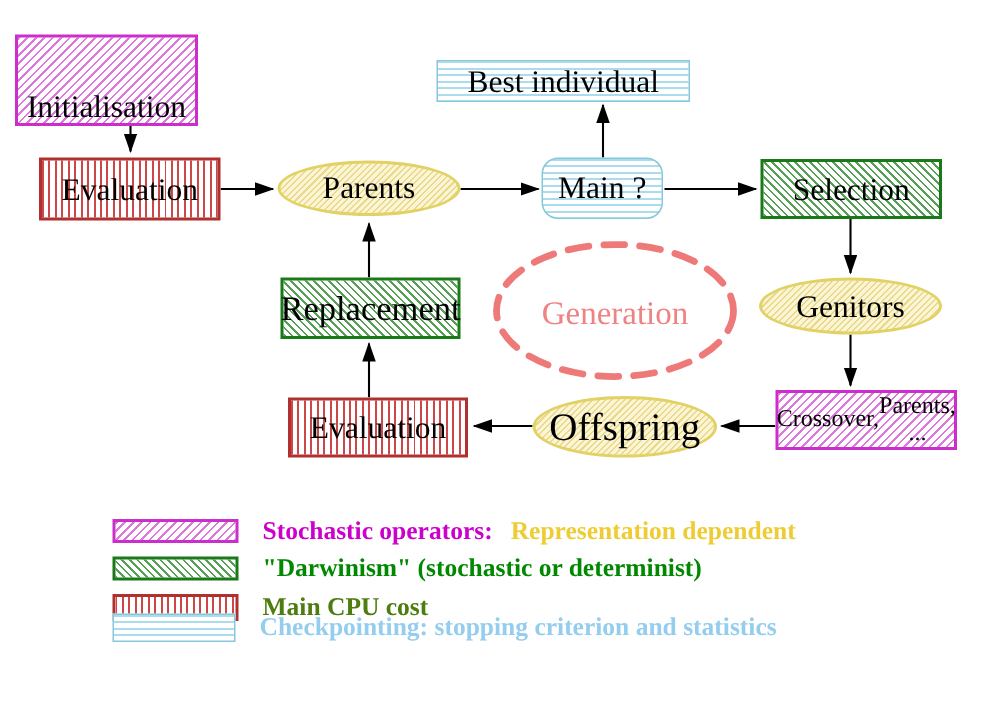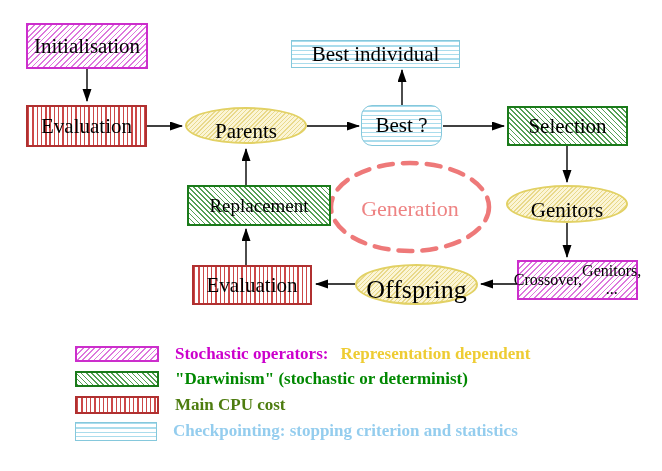--- a/index.html
+++ b/index.html
@@ -21,46 +21,46 @@
     background-image:repeating-linear-gradient(90deg,#cc4848 0 1.3px,rgba(0,0,0,0) 1.3px 4.3px);
     border:2px solid #b03030;}
   .hatch-green{background-color:#fff;
     background-image:repeating-linear-gradient(45deg,#55a055 0 1.2px,rgba(0,0,0,0) 1.2px 3.6px);
     border:2px solid #1a7a1a;}
   .stripe-blue{background-color:#fff;
     background-image:repeating-linear-gradient(180deg,#aadcec 0 1.3px,rgba(0,0,0,0) 1.3px 4.3px);
     border:1.5px solid #85c8dc;}
   .hatch-yellow{background-color:#fbf5d6;
     background-image:repeating-linear-gradient(135deg,#e9d98b 0 1px,rgba(0,0,0,0) 1px 3px);
-    border:2px solid #e2d164;border-radius:50%;align-items:flex-end;}
+    border:2px solid #e2d164;border-radius:50%;}
 
   
-  .n-init{left:26px;top:23px;width:122px;height:46px;}
+  .n-init{left:10px;top:23px;width:122px;height:61px;align-items:flex-end;}
   .n-eval-top{left:26px;top:105px;width:121px;height:42px;}
   .n-parents{left:185px;top:107px;width:122px;height:37px;}
   .n-best{left:291px;top:40px;width:169px;height:28px;}
   .n-stop{left:361px;top:105px;width:81px;height:41px;border-radius:11px;}
   .n-selection{left:507px;top:106px;width:121px;height:40px;}
-  .n-replacement{left:187px;top:185px;width:144px;height:41px;font-size:19px;}
+  .n-replacement{left:187px;top:185px;width:120px;height:41px;font-size:23px;}
   .n-genitors{left:506px;top:185px;width:122px;height:38px;}
   .n-eval-bottom{left:192px;top:265px;width:120px;height:40px;}
   .n-offspring{left:355px;top:264px;width:123px;height:41px;font-size:26px;}
   .n-crossover{left:517px;top:260px;width:121px;height:40px;font-size:16px;line-height:1.1;
     }
   .n-generation-label{
     position:absolute;left:330px;top:196px;width:160px;text-align:center;
     color:#ee8383;font-size:22px;}
 
   
   .legend-row{position:absolute;left:27px;display:flex;align-items:center;padding-left:48px;}
   .lg-swatch{width:80px;box-sizing:content-box;flex:none;}
   .lr1{top:344px;} .lr1 .lg-swatch{height:12px;}
   .lr2{top:369px;} .lr2 .lg-swatch{height:12px;}
   .lr3{top:395px;} .lr3 .lg-swatch{height:14px;}
-  .lr4{top:421px;justify-content:center;} .lr4 .lg-swatch{height:17px;}
+  .lr4{top:408px;justify-content:center;} .lr4 .lg-swatch{height:17px;}
   .lg-text{margin-left:16px;font-size:17px;font-weight:bold;white-space:nowrap;}
   .lg-text2{margin-left:12px;font-size:17px;font-weight:bold;white-space:nowrap;}
   .c-magenta{color:#cc00cc;}
   .c-gold{color:#eecc33;}
   .c-green{color:#008800;}
   .c-red{color:#4d7c0f;}
   .c-blue{color:#94cdee;}
 </style>
 </head>
 <body>
@@ -97,21 +97,21 @@
 
   <div class="node n-parents hatch-yellow">
     <span>Parents</span>
   </div>
 
   <div class="node n-best stripe-blue">
     <span>Best individual</span>
   </div>
 
   <div class="node n-stop stripe-blue">
-    <span>Best ?</span>
+    <span>Main ?</span>
   </div>
 
   <div class="node n-selection hatch-green">
     <span>Selection</span>
   </div>
 
   <div class="node n-replacement hatch-green">
     <span>Replacement</span>
   </div>
 
@@ -124,21 +124,21 @@
   <div class="node n-eval-bottom stripe-red">
     <span>Evaluation</span>
   </div>
 
   <div class="node n-offspring hatch-yellow">
     <span>Offspring</span>
   </div>
 
   <div class="node n-crossover hatch-magenta">
     <span>Crossover,</span>
-    <span>Genitors, ...</span>
+    <span>Parents, ...</span>
   </div>
 
   <div class="legend-row lr1">
     <div class="lg-swatch hatch-magenta"></div>
     <span class="lg-text c-magenta">Stochastic operators:</span>
     <span class="lg-text2 c-gold">Representation dependent</span>
   </div>
 
   <div class="legend-row lr2">
     <div class="lg-swatch hatch-green"></div>

